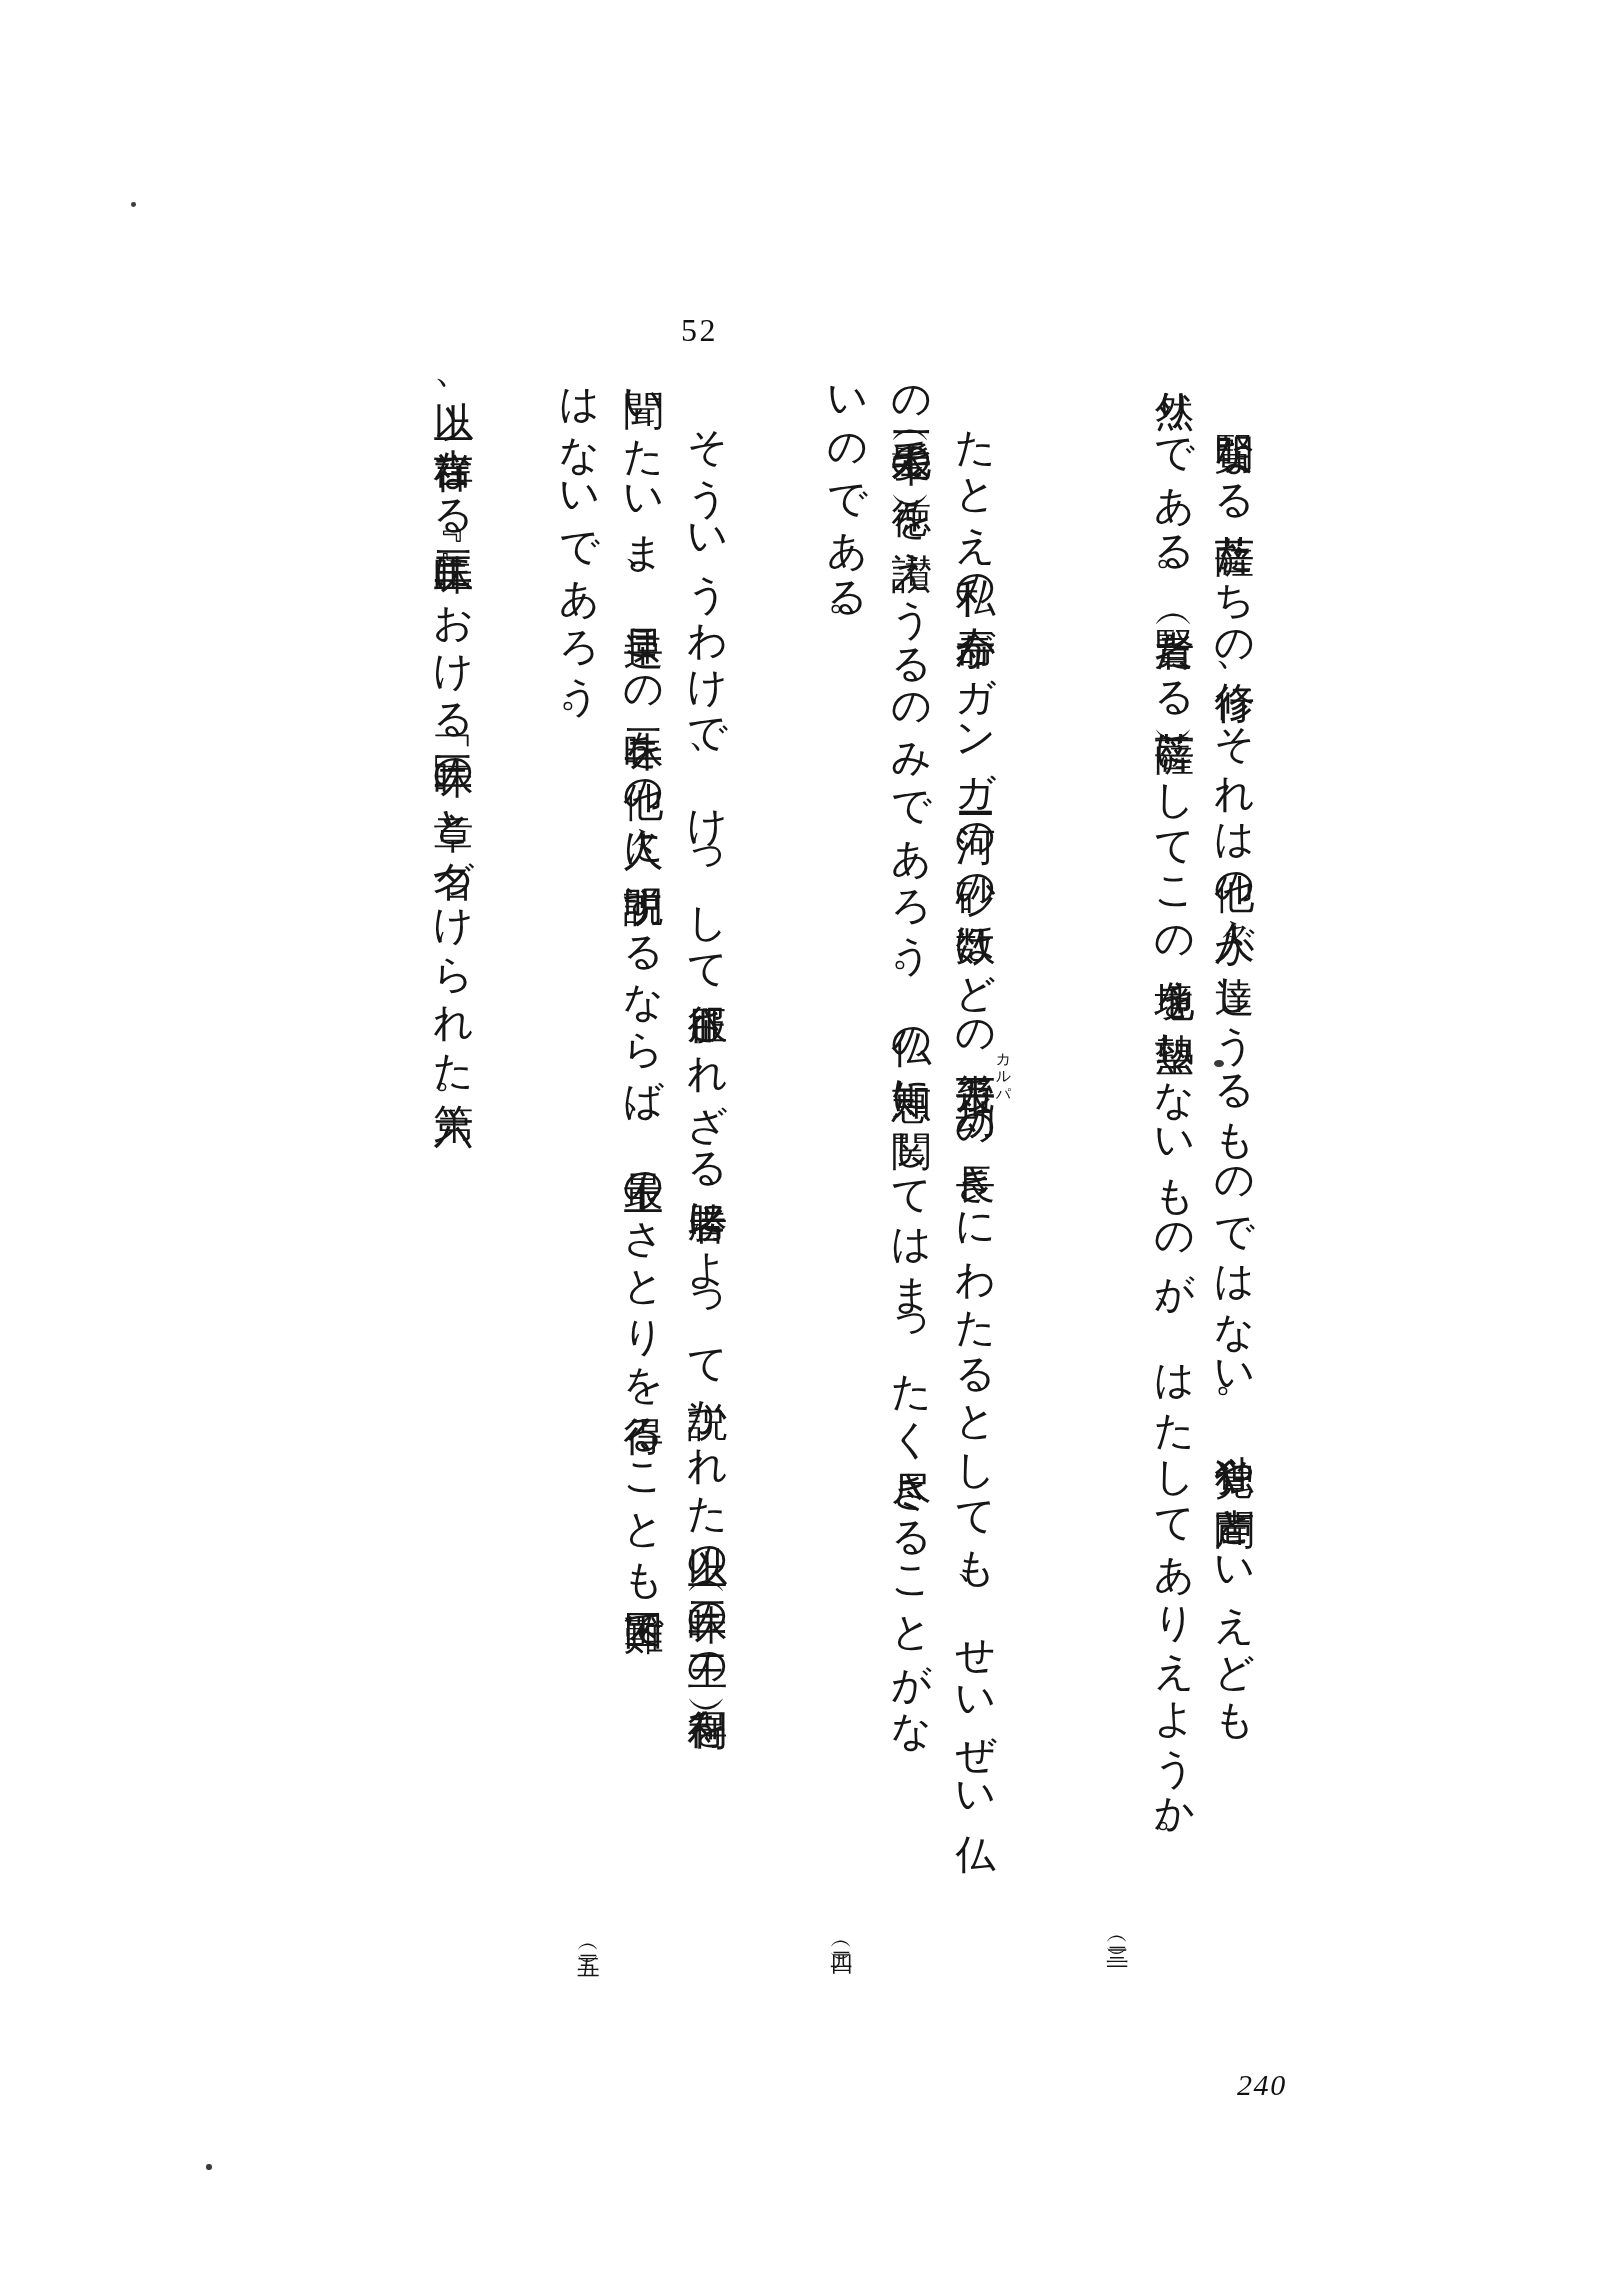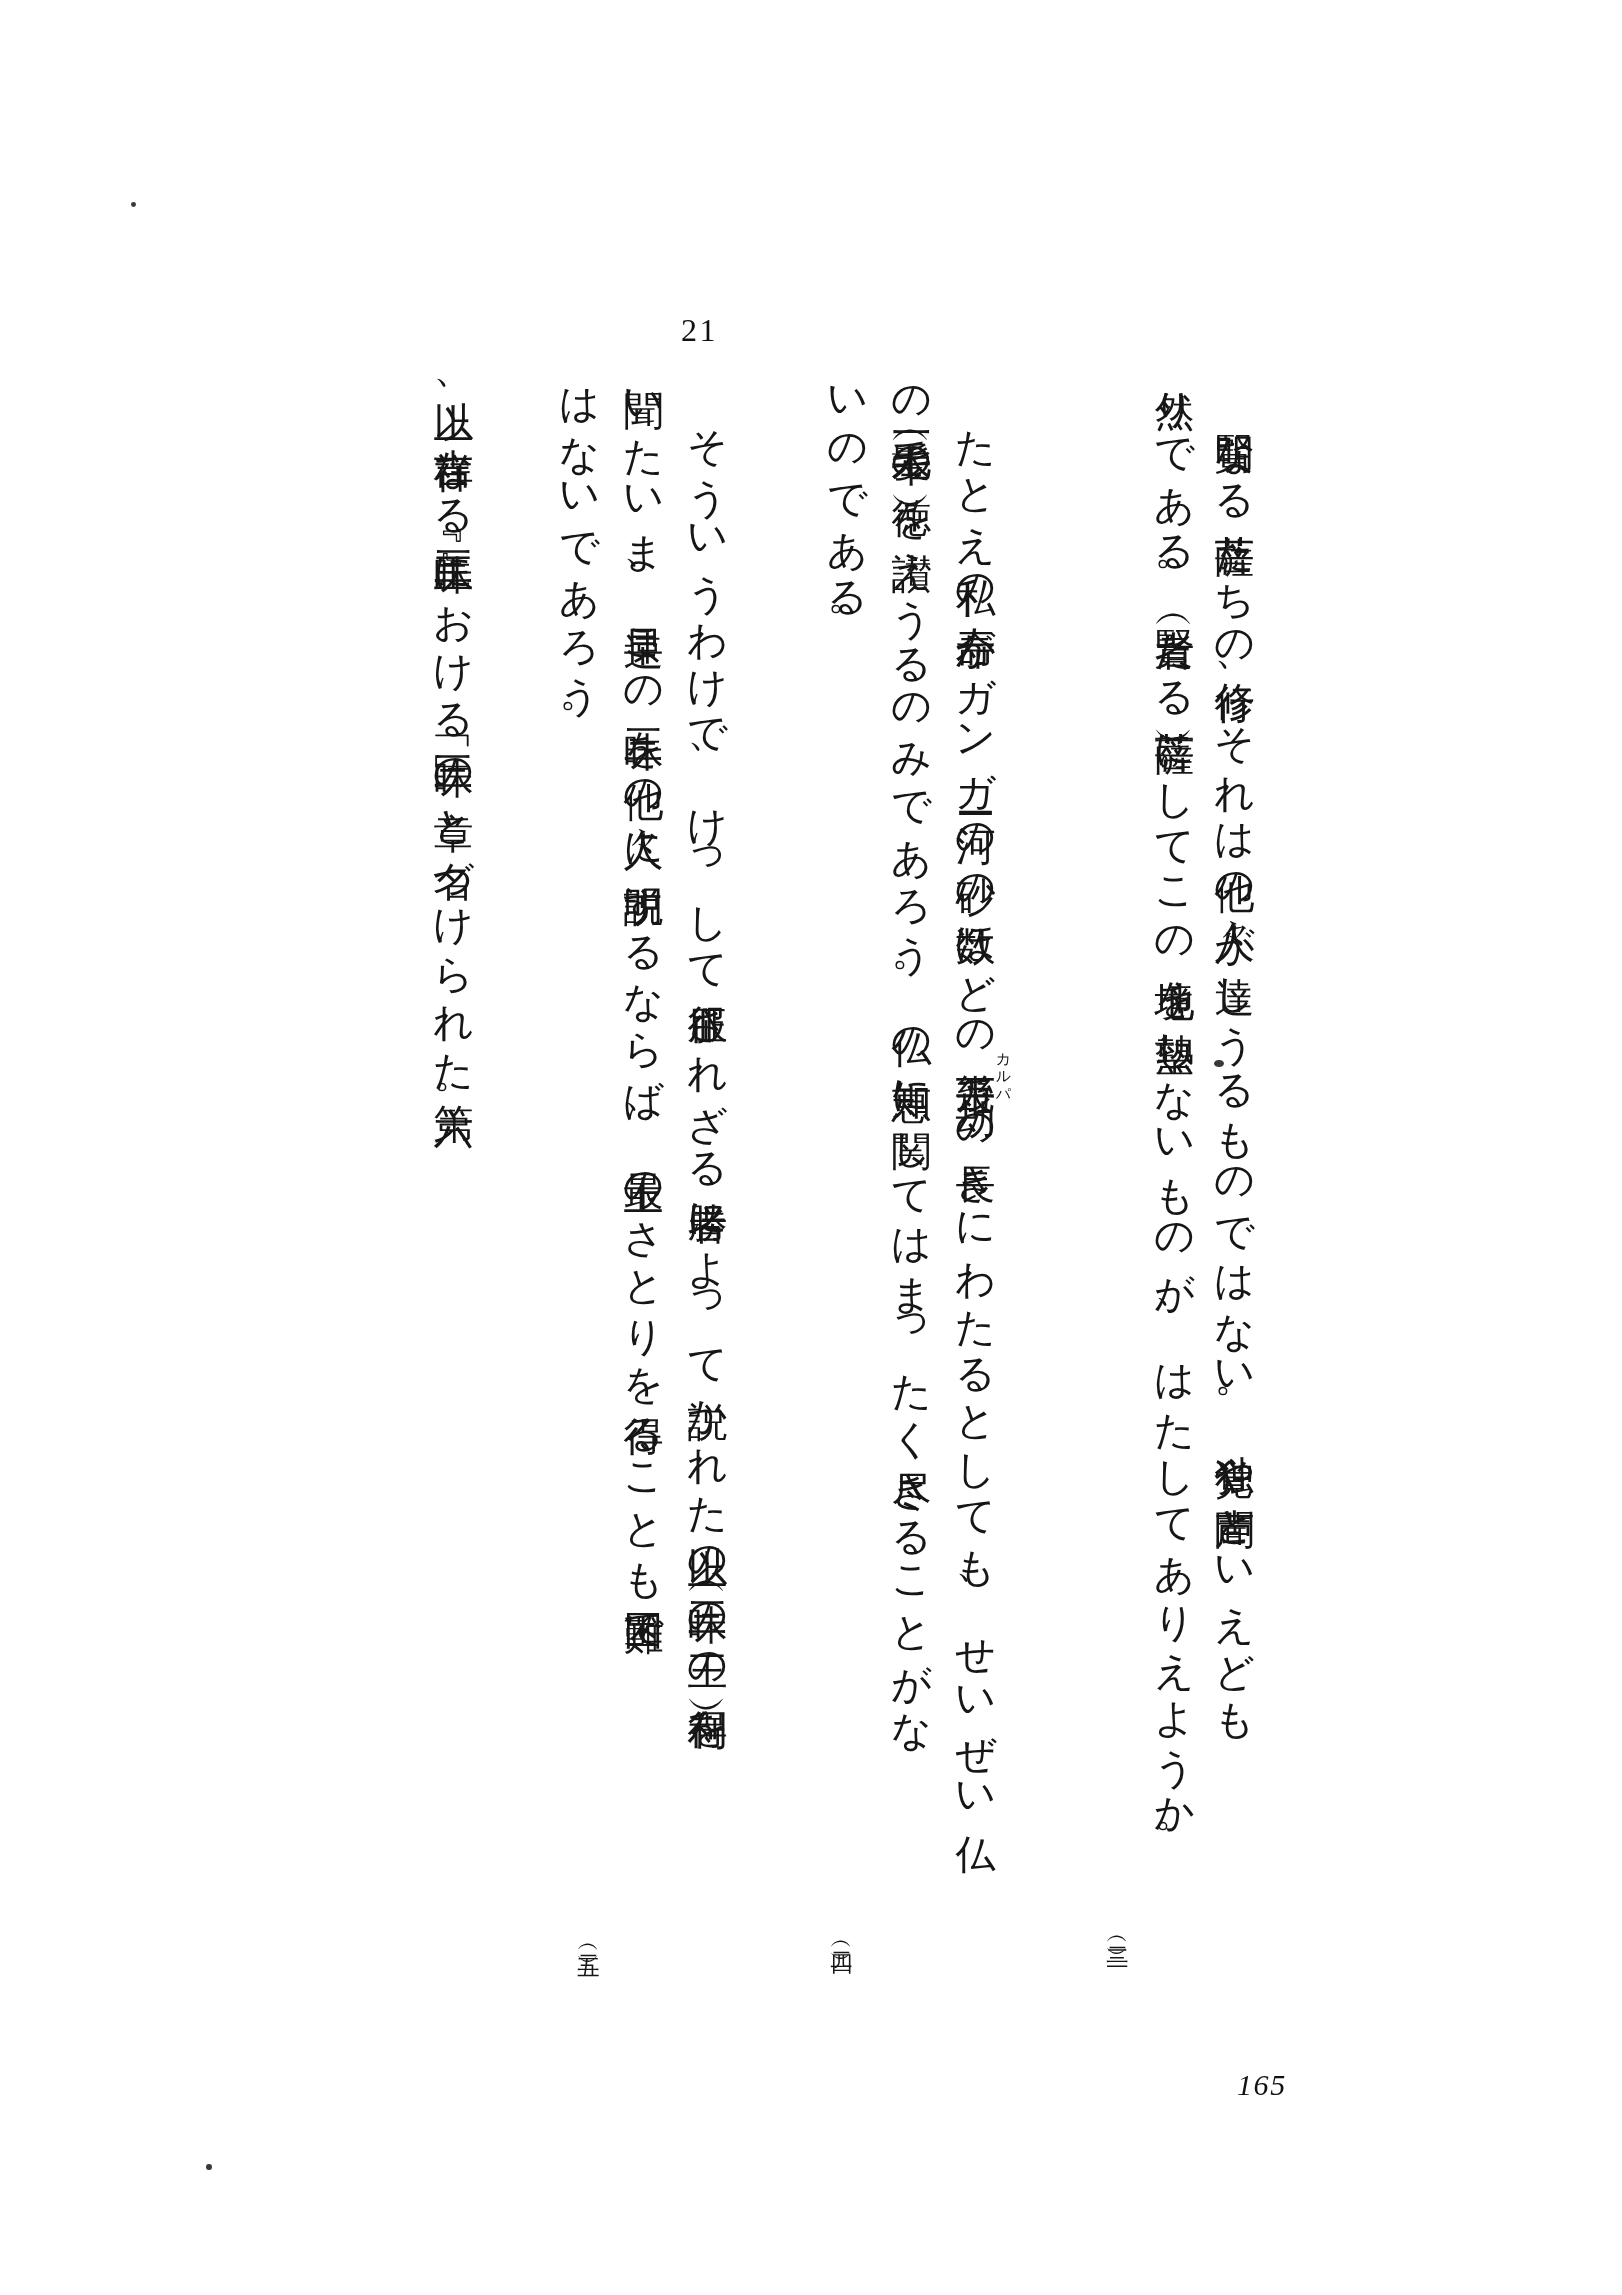--- a/index.html
+++ b/index.html
@@ -68,38 +68,38 @@
     position: absolute;
     background: #3a3a3a;
     border-radius: 50%;
   }
 </style>
 </head>
 <body>
 
 <div class="page">
 
-  <div class="folio-top">21</div>
+  <div class="folio-top">52</div>
 
   <div class="vcol indent" style="left:1209px">賢明なる菩薩たちの修行、それは他の人々が達しうるものではない。独覚や声聞といえども</div>
   <div class="vcol" style="left:1149px">然りである。賢者（たる菩薩）にしてこの境地を熱望しないものが、はたしてありえようか。</div>
   <div class="vnum" style="left:1092px; top:1929px">（二三）</div>
 
   <div class="vcol indent" style="left:950px"><span>たとえ私の寿命がガンガー河の砂の数ほどの幾千万</span><ruby><span>劫</span><rt>カルパ</rt></ruby><span>の長きにわたるとしても、せいぜい仏</span></div>
   <div class="vcol" style="left:886px">の毛髪一本（の徳）を讃えうるのみであろう。仏の知恵に関してはまったく尽きることがな</div>
   <div class="vcol" style="left:822px">いのである。</div>
   <div class="vnum" style="left:816px; top:1934px">（二四）</div>
 
   <div class="vcol indent" style="left:682px">そういうわけで、けっして征服されざる勝者によって説かれた以上の（三昧の王の）利得を</div>
   <div class="vcol" style="left:618px">聞いたいま、早速この三昧を他の人々に説明するならば、最上のさとりを得ることも困難で</div>
   <div class="vcol" style="left:554px">はないであろう。</div>
   <div class="vnum" style="left:563px; top:1937px">（二五）</div>
 
   <div class="vcol" style="left:428px; padding-top:9.6px">以上、吉祥なる『三昧王』における「三昧」の章と名づけられた第六。</div>
 
-  <div class="folio-bottom">165</div>
+  <div class="folio-bottom">240</div>
 
   <div class="speck" style="left:131px; top:202px; width:4.8px; height:4.8px"></div>
   <div class="speck" style="left:1214px; top:1060px; width:9.6px; height:7.2px"></div>
   <div class="speck" style="left:206px; top:2164px; width:5.6px; height:6.4px"></div>
 
 </div>
 
 
 </body></html>

